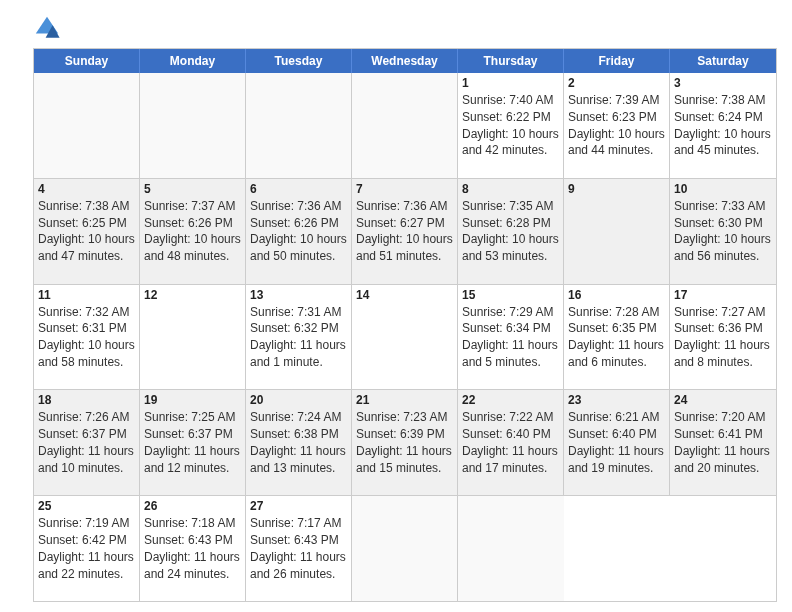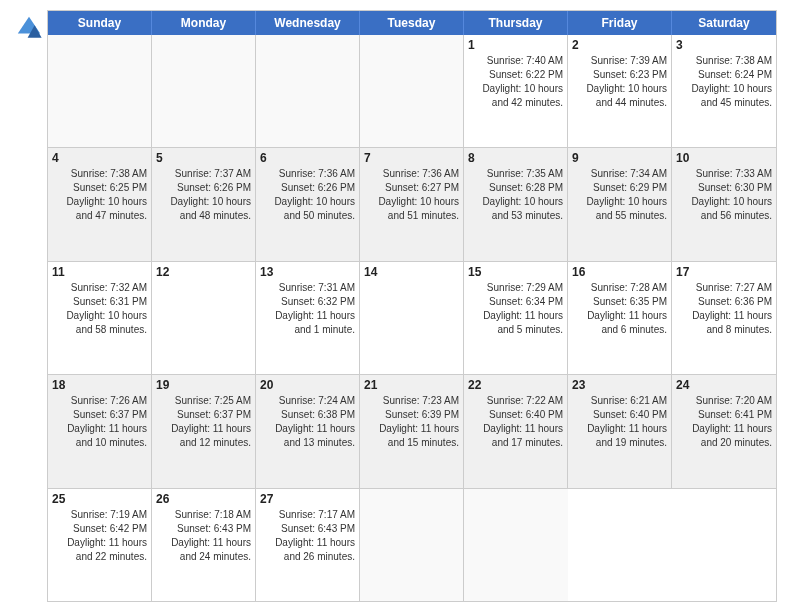--- a/index.html
+++ b/index.html
@@ -6,23 +6,23 @@
     body {
       width: 792px;
       height: 612px;
       font-family: Arial, sans-serif;
       background: #fff;
       overflow: hidden;
     }
     .page {
       width: 792px;
       height: 612px;
-      padding: 10px 15px 10px 15px;
-      display: flex;
-      flex-direction: row;
+      padding: 10px 15px 10px 33px;
+      display: flex;
+      flex-direction: column;
     }
     .header {
       display: flex;
       align-items: flex-start;
       justify-content: space-between;
       margin-bottom: 6px;
     }
     .logo {
       display: flex;
       align-items: center;
@@ -115,24 +115,23 @@
       background: #f0f0f0;
     }
     .day-num {
       font-size: 12px;
       font-weight: bold;
       color: #222;
       display: block;
       margin-bottom: 2px;
     }
     .day-info {
-      font-size: 10px;
+      font-size: 12px;
       line-height: 1.4;
       color: #333;
-      text-align: right;
     }
   </style>
 </head>
 <body>
 
 <div class="page">
   <div class="header">
     <div class="logo">
       <svg class="logo-icon" viewBox="0 0 40 40">
         <polygon points="20,4 36,28 4,28" fill="#4a90d9"></polygon>
@@ -146,22 +145,22 @@
     <div class="title-block">
       <div class="month-title"></div>
       <div class="location-title"></div>
     </div>
   </div>
 
   <div class="calendar">
     <div class="cal-header" id="cal-header">
         <div class="cal-header-cell">Sunday</div>
         <div class="cal-header-cell">Monday</div>
+        <div class="cal-header-cell">Tuesday</div>
         <div class="cal-header-cell">Wednesday</div>
-        <div class="cal-header-cell">Tuesday</div>
         <div class="cal-header-cell">Thursday</div>
         <div class="cal-header-cell">Friday</div>
         <div class="cal-header-cell">Saturday</div>
       </div>
     <div class="cal-body" id="cal-body">
         <div class="cal-row">
           <div class="cal-cell empty"></div>
           <div class="cal-cell empty"></div>
           <div class="cal-cell empty"></div>
           <div class="cal-cell empty"></div>
@@ -218,24 +217,20 @@
           </div>
           <div class="cal-cell shaded">
             <span class="day-num">8</span>
             <div class="day-info">Sunrise: 7:35 AM
 Sunset: 6:28 PM
 Daylight: 10 hours
 and 53 minutes.</div>
           </div>
           <div class="cal-cell shaded">
             <span class="day-num">9</span>
-            <div class="day-info">Sunrise: 7:34 AM
-Sunset: 6:29 PM
-Daylight: 10 hours
-and 55 minutes.</div>
           </div>
           <div class="cal-cell shaded">
             <span class="day-num">10</span>
             <div class="day-info">Sunrise: 7:33 AM
 Sunset: 6:30 PM
 Daylight: 10 hours
 and 56 minutes.</div>
           </div>
         </div>
         <div class="cal-row">

